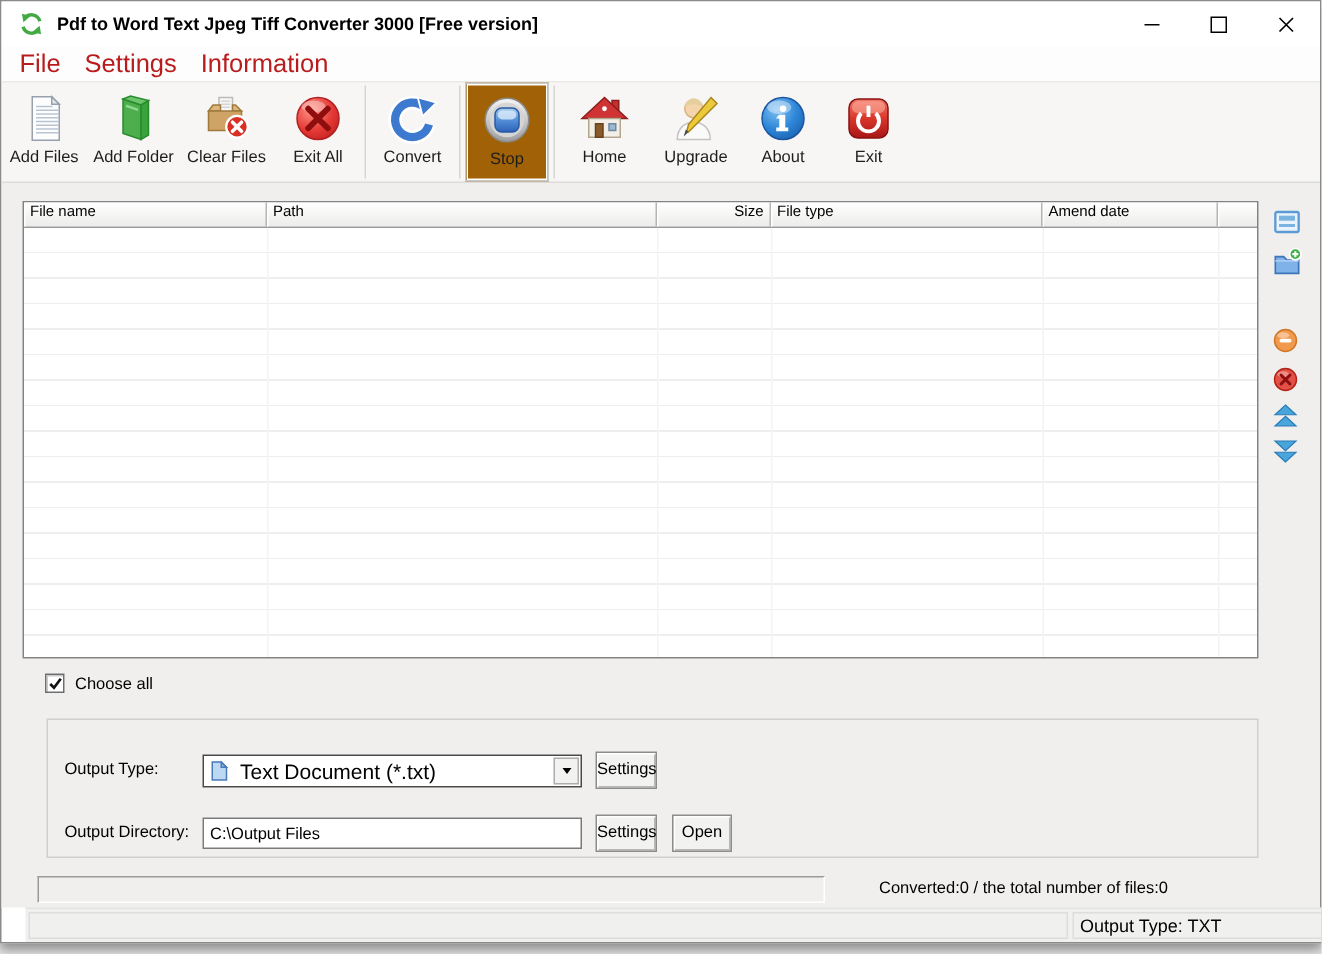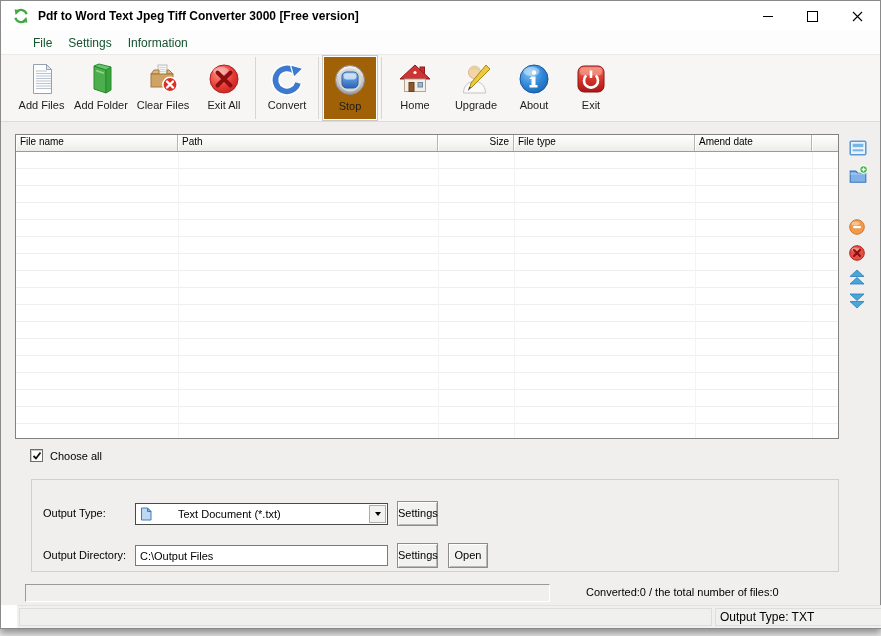--- a/index.html
+++ b/index.html
@@ -17,26 +17,26 @@
   
   .titlebar{position:absolute;left:0;top:0;width:100%;height:30px;background:#ffffff;}
   .app-icon{position:absolute;left:12px;top:7px;width:16px;height:16px;}
   .title-text{position:absolute;left:37px;top:8px;font-size:12px;color:#000;white-space:nowrap;font-weight:bold;}
   .win-controls{position:absolute;right:0;top:0;height:30px;display:flex;}
   .win-btn{width:45px;height:30px;display:flex;align-items:center;justify-content:center;cursor:default;}
   .glyph-min{width:10px;height:1px;background:#000;}
   .glyph-max{width:9px;height:9px;border:1px solid #000;background:transparent;}
   
   .menubar{position:absolute;left:0;top:30px;width:100%;height:23px;background:#fdfdfd;
-    display:flex;align-items:center;padding-left:32px;box-sizing:border-box;font-size:12px;color:#14532d;}
+    display:flex;align-items:center;padding-left:12px;box-sizing:border-box;font-size:17px;color:#b91c1c;}
   .menu-item{margin-right:16px;}
   
   .toolbar{position:absolute;left:0;top:53px;width:100%;height:68px;background:#f7f6f4;
     border-top:1px solid #e9e9e7;border-bottom:1px solid #dcdcda;box-sizing:border-box;
-    display:flex;align-items:stretch;padding-left:12px;}
+    display:flex;align-items:stretch;}
   .tb-btn{display:flex;flex-direction:column;align-items:center;padding-top:5px;font-size:11px;color:#1d1d1d;}
   .tb-btn .tb-ico{height:38px;display:flex;align-items:center;justify-content:center;}
   .tb-btn .tb-label{margin-top:1px;white-space:nowrap;}
   .tb-btn.disabled .tb-label{color:#b4b4b4;}
   .tb-sep{width:1px;background:#d6d6d4;margin:2px 1px;}
   .stop-wrap{border:1px solid #c8c8c6;background:#a16207;box-shadow:inset 0 0 0 1px #ffffff;margin:0 2px;}
   .w57{width:57px}.w62{width:62px}.w58{width:58px}.w60{width:60px}.w56{width:54px}.w64{width:64px}.w55{width:56px}
   
   .client{position:absolute;left:0;top:121px;width:100%;height:483px;background:#f0efed;}
   
@@ -58,21 +58,21 @@
     box-shadow:inset 1px 1px 0 #c9c9c9;margin-right:7px;display:flex;align-items:center;justify-content:center;}
   
   .groupbox{position:absolute;left:30px;top:357px;width:808px;height:93px;
     border:1px solid #cfcfcd;box-sizing:border-box;}
   .gb-label{position:absolute;font-size:11px;color:#000;white-space:nowrap;}
   .lbl-type{left:11px;top:27px;}
   .lbl-dir{left:11px;top:69px;}
   .combo{position:absolute;left:103px;top:23px;width:253px;height:22px;background:#fff;
     border:1px solid #494949;box-sizing:border-box;display:flex;align-items:center;}
   .combo-ico{margin-left:3px;display:flex;}
-  .combo-text{margin-left:25px;font-size:11px;flex:1;white-space:nowrap;}
+  .combo-text{margin-left:7px;font-size:14px;flex:1;white-space:nowrap;}
   .combo-arrow{width:17px;height:18px;margin-right:1px;background:#f2f2f0;border:1px solid #adadab;
     box-sizing:border-box;display:flex;align-items:center;justify-content:center;}
   .arrow-down{width:0;height:0;border-left:3.5px solid transparent;border-right:3.5px solid transparent;border-top:4px solid #000;}
   .btn{position:absolute;height:25px;background:#f2f2f0;border:1px solid #8c8c8c;box-sizing:border-box;
     box-shadow:inset 1px 1px 0 #ffffff, inset -1px -1px 0 #b8b8b6;
     font-size:11px;color:#000;text-align:center;line-height:23px;cursor:default;}
   .btn-settings-type{left:365px;top:21px;width:41px;}
   .btn-settings-dir{left:365px;top:63px;width:41px;}
   .btn-open{left:416px;top:63px;width:40px;}
   .dir-input{position:absolute;left:103px;top:65px;width:253px;height:21px;box-sizing:border-box;

